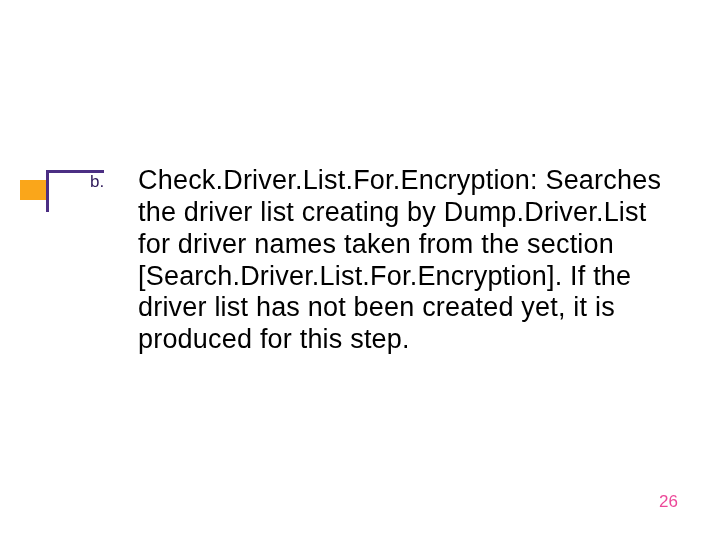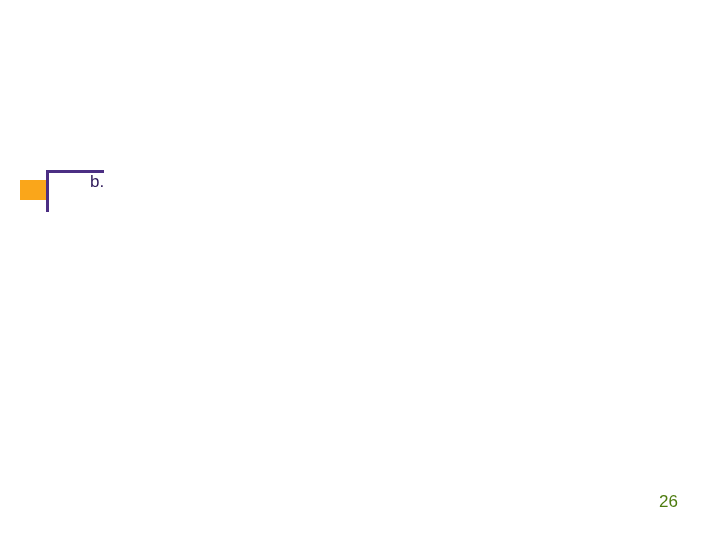--- a/index.html
+++ b/index.html
@@ -4,31 +4,32 @@
 <style>
   * { margin: 0; padding: 0; box-sizing: border-box; }
   html, body { width: 720px; height: 540px; background: #ffffff; font-family: Arial, Helvetica, sans-serif; }
   .slide { position: relative; width: 720px; height: 540px; }
   .corner-accent { position: absolute; top: 170px; left: 20px; width: 80px; height: 28px; }
   .corner-accent .yellow-box { position: absolute; top: 10px; left: 0; width: 27px; height: 20px; background: #faa61a; }
   .corner-accent .purple-h { position: absolute; top: 0; left: 26px; width: 58px; height: 3px; background: #4b2e83; }
   .corner-accent .purple-v { position: absolute; top: 2px; left: 26px; width: 3px; height: 40px; background: #4b2e83; }
   .list-marker { position: absolute; top: 172px; left: 90px; font-size: 17px; color: #2f1a5a; }
   .body-text { position: absolute; top: 165px; left: 138px; width: 545px; font-size: 27px; line-height: 1.18; color: #000; letter-spacing: 0.2px; }
-  .page-number { position: absolute; bottom: 28px; right: 42px; font-size: 17px; color: #4d7c0f; }
+  .page-number { position: absolute; bottom: 28px; right: 42px; font-size: 17px; color: #ec4899; }
 </style>
 </head>
 <body>
 
 <div class="slide">
 
   <div class="corner-accent">
     <div class="yellow-box"></div>
     <div class="purple-h"></div>
     <div class="purple-v"></div>
   </div>
 
   <div class="list-marker">b.</div>
 
+  <div class="body-text">Check.Driver.List.For.Encryption: Searches the driver list creating by Dump.Driver.List for driver names taken from the section [Search.Driver.List.For.Encryption]. If the driver list has not been created yet, it is produced for this step.</div>
 
   <div class="page-number">26</div>
 
 </div>
 
 </body></html>

